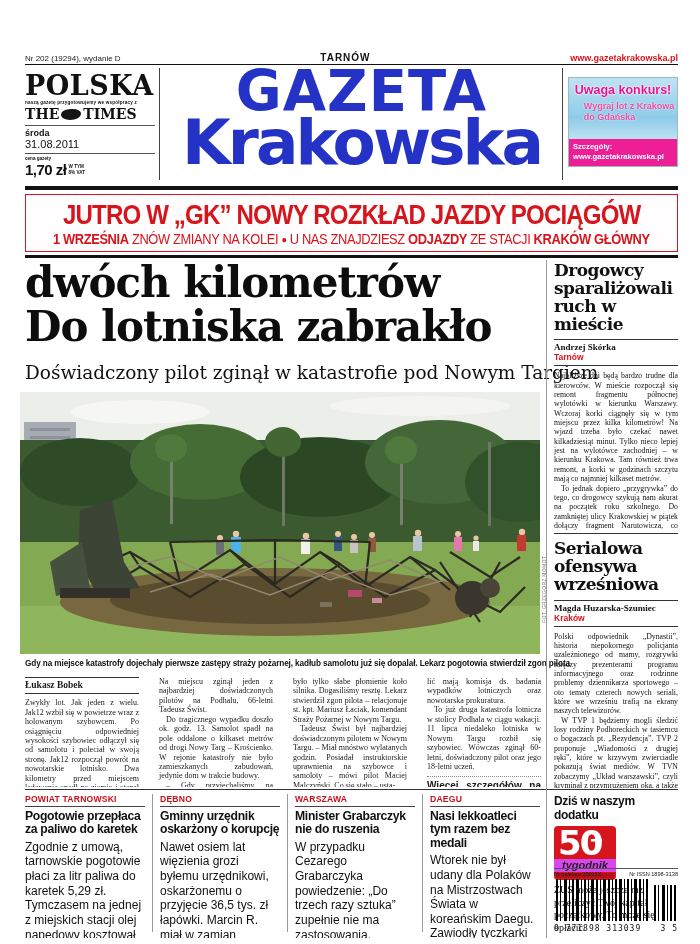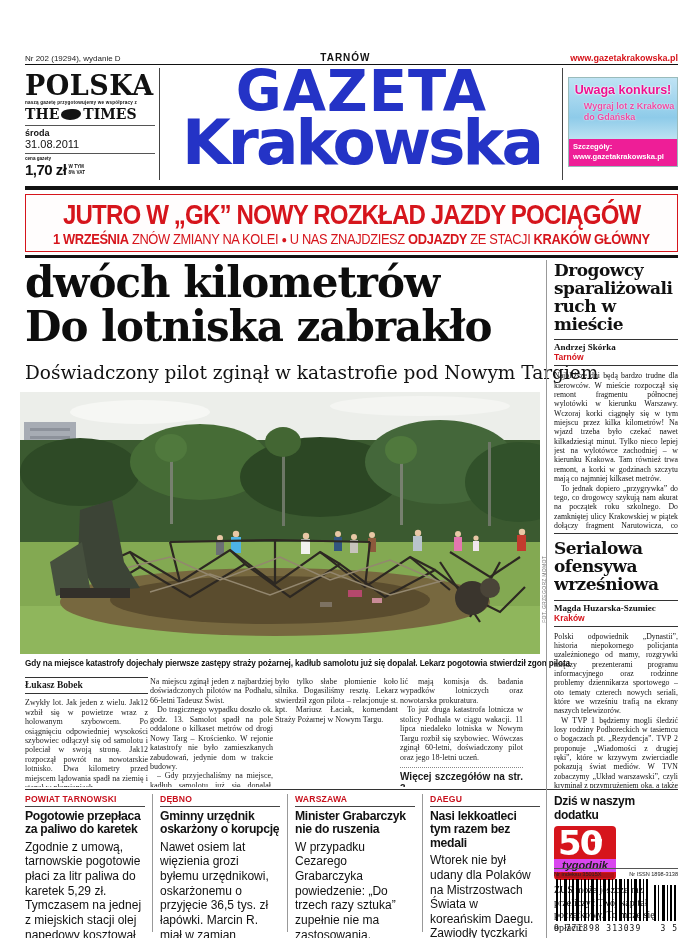--- a/index.html
+++ b/index.html
@@ -72,21 +72,21 @@
              font-family:"DejaVu Serif", serif; font-size:18.5px; color:#111; white-space:nowrap; }
 
   .photo { position:absolute; top:392px; left:20px; width:520px; height:262px; background:#9db27e; overflow:hidden; }
   .photo svg { display:block; }
   .photo-credit { position:absolute; top:556px; left:541px; font-size:5px; color:#777;
                   writing-mode:vertical-rl; transform:rotate(180deg); letter-spacing:0.3px; }
   .caption { position:absolute; top:659px; left:25px; width:520px; font-size:8.2px; font-weight:bold;
              white-space:nowrap; letter-spacing:-0.1px; }
 
   .lead-article { position:absolute; top:677px; left:25px; width:516px; height:110px;
-                  display:flex; gap:2px; overflow:hidden; }
+                  display:flex; gap:20px; overflow:hidden; }
   .lead-col { width:123px; font-family:"Liberation Serif", serif; font-size:8px; line-height:1.18;
               text-align:justify; color:#1a1a1a; }
   .byline-block { border-top:1px solid #333; border-bottom:1px solid #333; padding:2px 0; margin-bottom:4px; }
   .byline { font-family:"Liberation Serif", serif; font-weight:bold; font-size:9.5px; }
   .lead-col p.indent { text-indent:7px; }
   .more-box { border-top:1px dotted #888; margin-top:5px; padding-top:3px; font-weight:bold;
               font-size:10px; font-family:"Liberation Sans", sans-serif; }
 
   
   .side-art { position:absolute; left:554px; width:124px; }
@@ -305,20 +305,21 @@
       </div>
       <p>Zwykły lot. Jak jeden z wielu. Jak12 wzbił się w powietrze wraz z holowanym szybowcem. Po osiągnięciu odpowiedniej wysokości szybowiec odłączył się od samolotu i poleciał w swoją stronę. Jak12 rozpoczął powrót na nowotarskie lotnisko. Dwa kilometry przed miejscem lądowania spadł na ziemię i stanął w płomieniach.</p>
     </div>
     <div class="lead-col">
       <p>Na miejscu zginął jeden z najbardziej doświadczonych pilotów na Podhalu, 66-letni Tadeusz Świst.</p>
       <p class="indent">Do tragicznego wypadku doszło ok. godz. 13. Samolot spadł na pole oddalone o kilkaset metrów od drogi Nowy Targ – Krościenko. W rejonie katastrofy nie było zamieszkanych zabudowań, jedynie dom w trakcie budowy.</p>
       <p class="indent">– Gdy przyjechaliśmy na miejsce, kadłub samolotu już się dopalał. Widać</p>
     </div>
     <div class="lead-col">
       <p>było tylko słabe płomienie koło silnika. Dogasiliśmy resztę. Lekarz stwierdził zgon pilota – relacjonuje st. kpt. Mariusz Łaciak, komendant Straży Pożarnej w Nowym Targu.</p>
+      <p class="indent">Tadeusz Świst był najbardziej doświadczonym pilotem w Nowym Targu. – Miał mnóstwo wylatanych godzin. Posiadał instruktorskie uprawnienia na szybowce i samoloty – mówi pilot Maciej Malczyński. Co się stało – usta-</p>
     </div>
     <div class="lead-col">
       <p>lić mają komisja ds. badania wypadków lotniczych oraz nowotarska prokuratura.</p>
       <p class="indent">To już druga katastrofa lotnicza w stolicy Podhala w ciągu wakacji. 11 lipca niedaleko lotniska w Nowym Targu rozbił się szybowiec. Wówczas zginął 60-letni, doświadczony pilot oraz jego 18-letni uczeń.</p>
       <div class="more-box">Więcej szczegółów na str. 3</div>
     </div>
   </div>
 
   <div class="side-art a1">
     <div class="side-title">Drogowcy sparaliżowali ruch w mieście</div>

